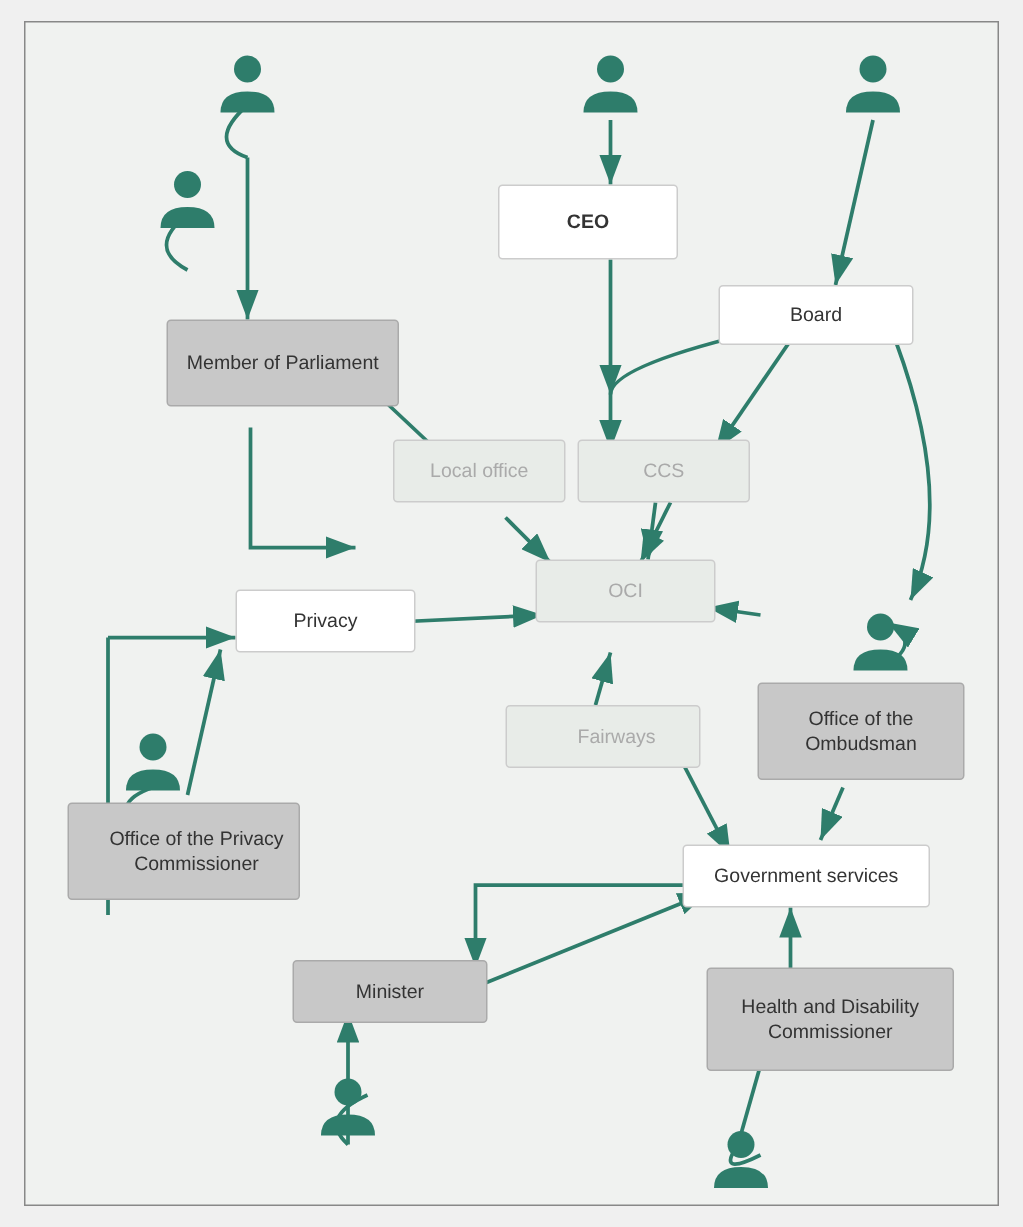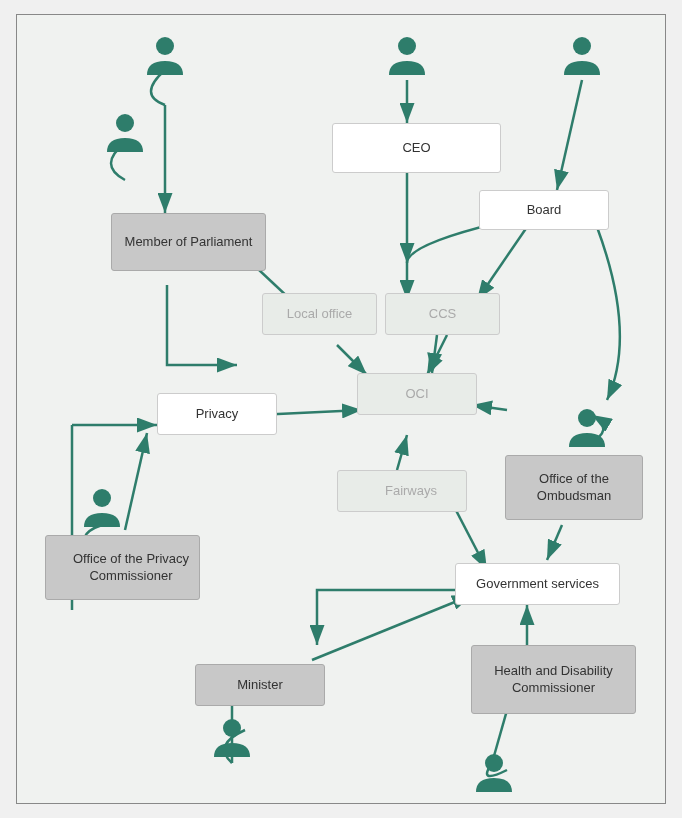--- a/index.html
+++ b/index.html
@@ -193,21 +193,21 @@
     </svg>
   </div>
 
   <div class="person" style="left:455px; top:735px;">
     <svg viewBox="0 0 44 44" fill="#2e7d6b">
       <circle cx="22" cy="13" r="9"></circle>
       <path d="M4 42 Q4 28 22 28 Q40 28 40 42 Z"></path>
     </svg>
   </div>
 
-  <div class="box box-white" style="left:315px; top:108px; width:169px; height:50px;">
+  <div class="box box-white" style="left:315px; top:108px; width:120px; height:50px;font-weight:bold;">
     <span>CEO</span>
   </div>
 
   <div class="box box-white" style="left:462px; top:175px; width:130px; height:40px;text-align:center;">
     <span>Board</span>
   </div>
 
   <div class="box box-gray" style="left:62px; top:198px; width:155px; height:58px;margin-left:32px;">
     <span>Member of Parliament</span>
   </div>
@@ -237,21 +237,21 @@
   </div>
 
   <div class="box box-gray" style="left:28px; top:520px; width:155px; height:65px;padding-left:17px;">
     <span>Office of the Privacy Commissioner</span>
   </div>
 
   <div class="box box-white" style="left:438px; top:548px; width:165px; height:42px;">
     <span>Government services</span>
   </div>
 
-  <div class="box box-gray" style="left:178px; top:625px; width:130px; height:42px;margin-top:24px;">
+  <div class="box box-gray" style="left:178px; top:625px; width:130px; height:42px;">
     <span>Minister</span>
   </div>
 
   <div class="box box-gray" style="left:454px; top:630px; width:165px; height:69px;">
     <span>Health and Disability Commissioner</span>
   </div>
 
 </div>
 
 </body></html>

